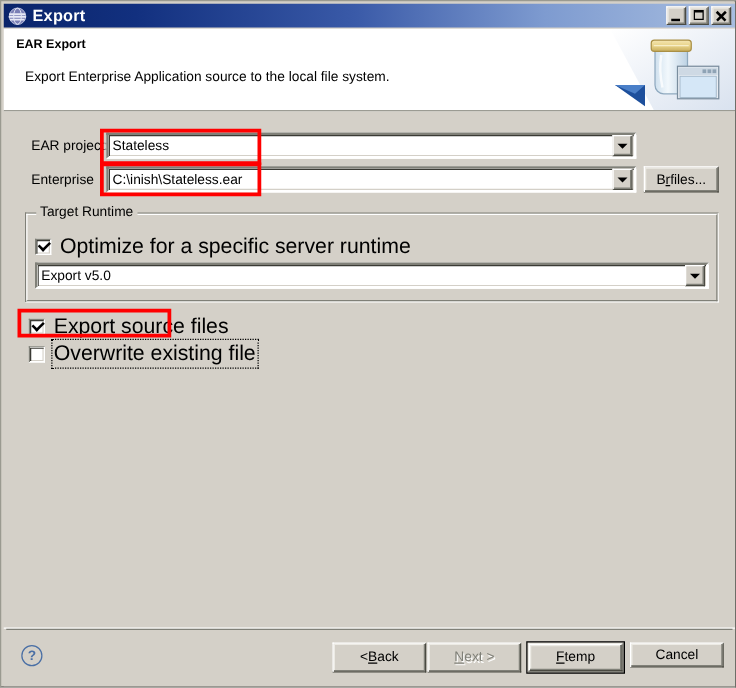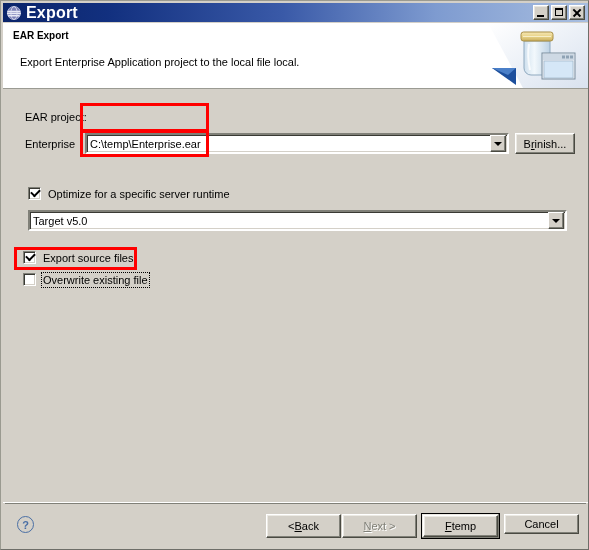--- a/index.html
+++ b/index.html
@@ -42,21 +42,21 @@
   }
   .tb-icon {
     width: 16px; height: 16px;
     margin-left: 3px;
     margin-right: 4px;
     position: relative;
     flex: 0 0 auto;
   }
   .tb-title {
     color: #ffffff;
-    font-size: 16px;
+    font-size: 13px;
     font-weight: bold;
     letter-spacing: 0.2px;
     white-space: nowrap;
   }
   .tb-spacer { flex: 1 1 auto; }
   .tb-buttons {
     display: flex;
     gap: 2px;
     margin-right: 3px;
     flex: 0 0 auto;
@@ -255,21 +255,21 @@
   .tick {
     position: absolute;
     left: 2px; top: 1px;
     width: 7px; height: 4px;
     border-left: 2px solid #000;
     border-bottom: 2px solid #000;
     transform: rotate(-45deg);
   }
   .cblabel {
     margin-left: 7px;
-    font-size: 11px;
+    font-size: 17px;
     color: #000;
     white-space: nowrap;
   }
   .cblabel.focused {
     outline: 1px dotted #000;
     outline-offset: 1px;
   }
 
   
   .footer {
@@ -337,21 +337,21 @@
       </div>
       <div class="tb-btn">
         <span class="gl-close-a"></span>
         <span class="gl-close-b"></span>
       </div>
     </div>
   </div>
 
   <div class="header">
     <div class="header-title">EAR Export</div>
-    <div class="header-desc">Export Enterprise Application project to the local file local.</div>
+    <div class="header-desc">Export Enterprise Application source to the local file system.</div>
     <div class="header-art">
       <svg width="100" height="65" viewBox="0 0 100 65">
         <defs>
           <linearGradient id="bgfade" x1="0" y1="0" x2="1" y2="1">
             <stop offset="0%" stop-color="#ffffff"></stop>
             <stop offset="100%" stop-color="#d9e2ef"></stop>
           </linearGradient>
           <linearGradient id="jarg" x1="0" y1="0" x2="1" y2="0">
             <stop offset="0%" stop-color="#cfe0ee"></stop>
             <stop offset="40%" stop-color="#f2f8fc"></stop>
@@ -385,45 +385,55 @@
 
         <path d="M4 45 L28 45 L28 62 Z" fill="#1d4f9c"></path>
         <path d="M4 45 L28 45 L20 52 Z" fill="#4a7fc8"></path>
       </svg>
     </div>
   </div>
 
   <div class="body-area">
 
     <div class="row-label" style="left:22px; top:21px;">EAR project:</div>
+    <div class="combo" style="left:82px; top:16px; width:424px; height:21px;">
+      <div class="combo-text">Stateless</div>
+      <div class="combo-arrow-btn">
+        <span class="arrow-dn"></span>
+      </div>
+    </div>
 
     <div class="row-label" style="left:22px; top:48px;">Enterprise</div>
     <div class="combo" style="left:82px; top:43px; width:424px; height:21px;">
-      <div class="combo-text">C:\temp\Enterprise.ear</div>
+      <div class="combo-text">C:\inish\Stateless.ear</div>
       <div class="combo-arrow-btn">
         <span class="arrow-dn"></span>
       </div>
     </div>
 
     <div class="pbtn" style="left:512px; top:43px; width:60px; height:21px;">
       <span>B</span>
         <span class="mn">r</span>
-        <span>inish...</span>
-    </div>
-
+        <span>files...</span>
+    </div>
+
+    <div class="groupbox" style="left:17px; top:80px; width:555px; height:72px;">
+      <div class="gb-inner"></div>
+      <div class="gb-legend">Target Runtime</div>
+    </div>
 
     <div class="cbrow" style="left:25px; top:97px;">
       <span class="cbox">
         <span class="tick"></span>
       </span>
       <span class="cblabel">Optimize for a specific server runtime</span>
     </div>
 
     <div class="combo" style="left:25px; top:120px; width:539px; height:21px;">
-      <div class="combo-text">Target v5.0</div>
+      <div class="combo-text">Export v5.0</div>
       <div class="combo-arrow-btn">
         <span class="arrow-dn"></span>
       </div>
     </div>
 
     <div class="cbrow" style="left:20px; top:183px;">
       <span class="cbox"></span>
       <span class="cblabel focused">Overwrite existing file</span>
     </div>
 

